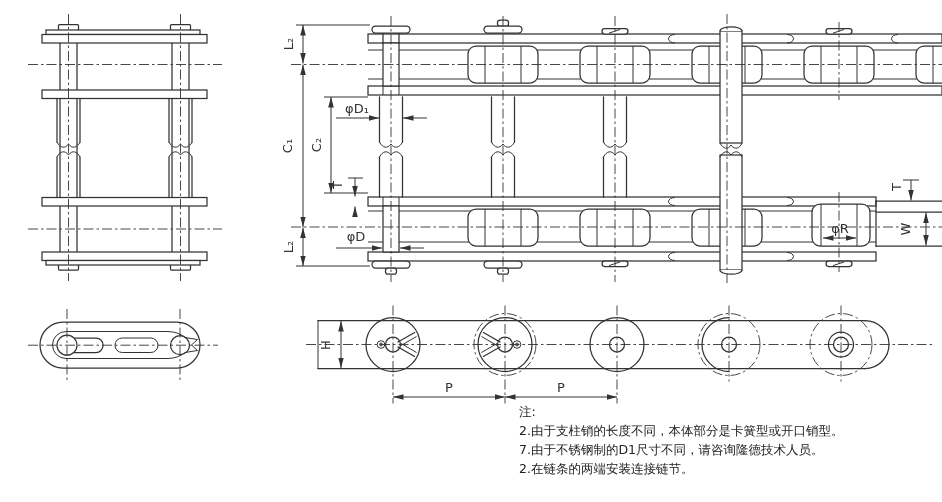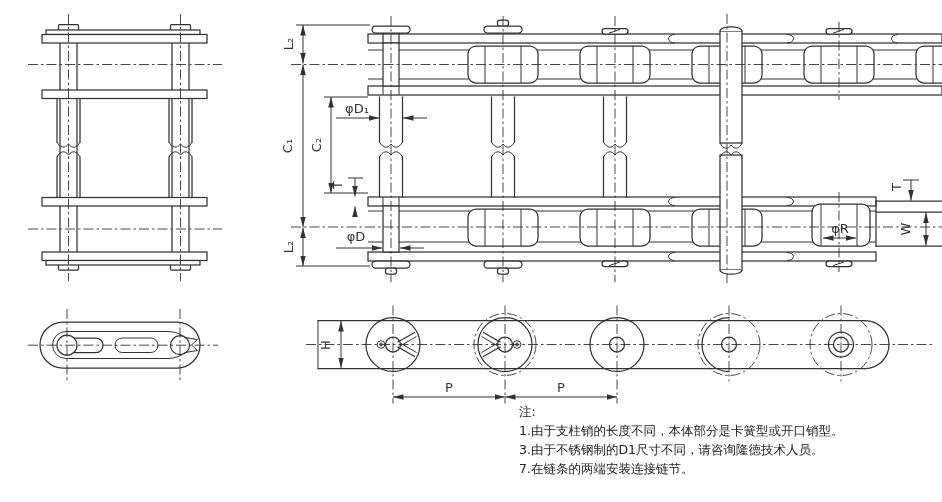--- a/index.html
+++ b/index.html
@@ -273,17 +273,17 @@
     <text class="lbl mid" transform="translate(330 345) rotate(-90)">H</text>
     <line x1="393" y1="397" x2="505" y2="397" class="d" marker-start="url(#ma)" marker-end="url(#ma)"></line>
     <line x1="505" y1="397" x2="617" y2="397" class="d" marker-start="url(#ma)" marker-end="url(#ma)"></line>
     <text class="lbl mid" x="449" y="392">P</text>
     <text class="lbl mid" x="561" y="392">P</text>
   </g>
 </svg>
 
   <div id="notes">
     <div>注:</div>
-    <div>1.由于支柱销的长度不同，本体部分是卡簧型或开口销型。</div>
-    <div>3.由于不锈钢制的D1尺寸不同，请咨询隆德技术人员。</div>
-    <div>7.在链条的两端安装连接链节。</div>
+    <div>2.由于支柱销的长度不同，本体部分是卡簧型或开口销型。</div>
+    <div>7.由于不锈钢制的D1尺寸不同，请咨询隆德技术人员。</div>
+    <div>2.在链条的两端安装连接链节。</div>
   </div>
 </div>
 
 </body></html>

